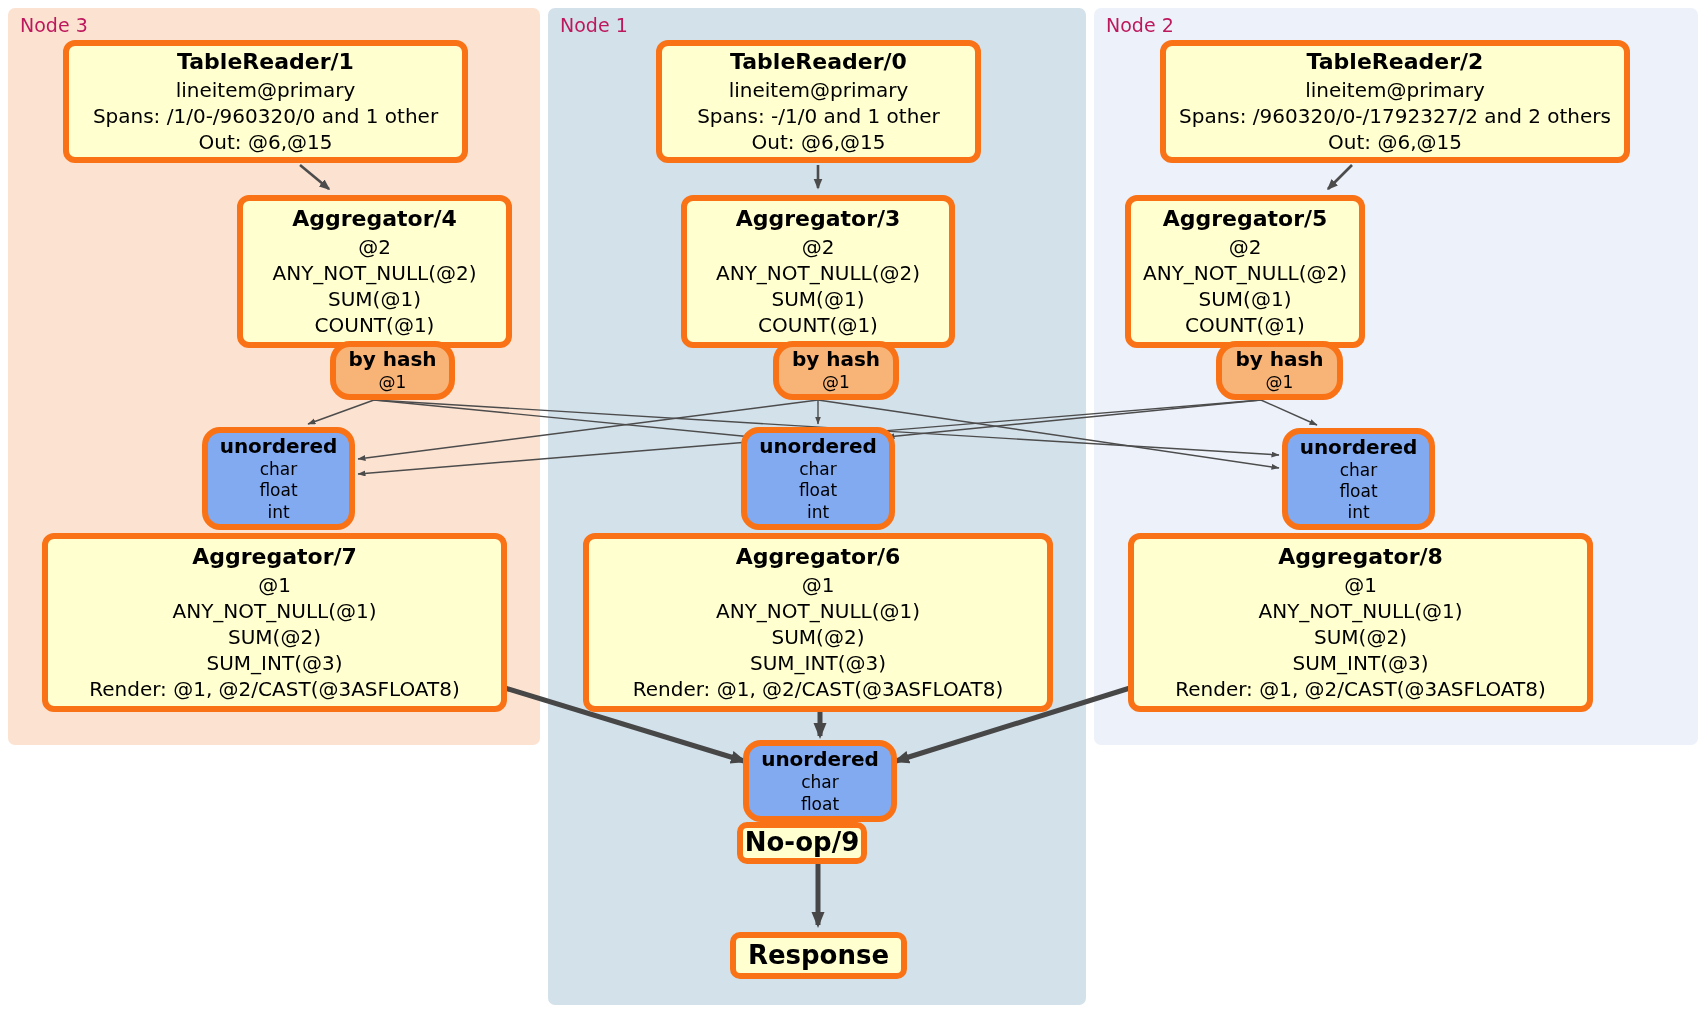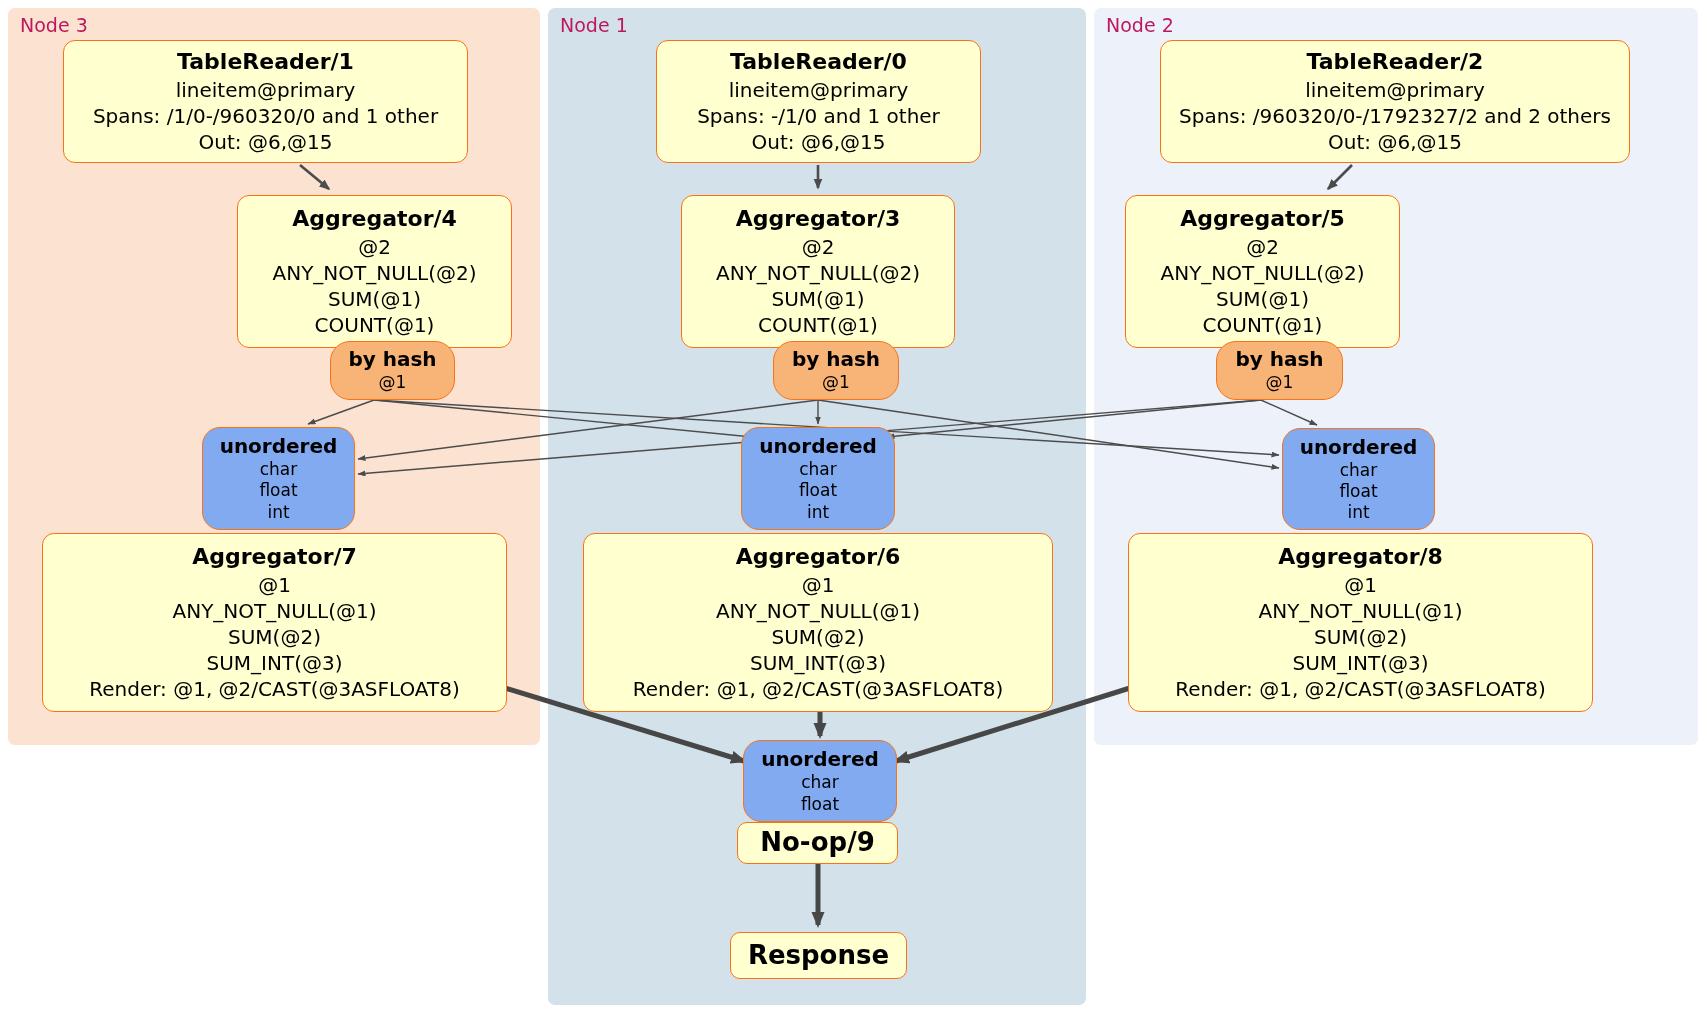--- a/index.html
+++ b/index.html
@@ -8,21 +8,21 @@
     font-family:"DejaVu Sans","Liberation Sans",sans-serif; color:#000;
     overflow:hidden;
   }
   .panel { position:absolute; border-radius:7px; }
   .panel-label { position:absolute; top:6px; left:12px; font-size:19px; color:#be185d; }
   #panel-node3 { left:8px;   top:8px; width:532px; height:737px; background:#fce2d1; }
   #panel-node1 { left:548px; top:8px; width:538px; height:997px; background:#d3e1eb; }
   #panel-node2 { left:1094px;top:8px; width:604px; height:737px; background:#ecf1fa; }
 
   .nbox {
-    position:absolute; background:#ffffd0; border:1px solid #f97316; border-radius:12px;
+    position:absolute; background:#ffffd0; border:6px solid #f97316; border-radius:12px;
     display:flex; flex-direction:column; justify-content:center; align-items:center;
     text-align:center; line-height:1.3; box-sizing:border-box; z-index:3;
   }
   .nt { font-weight:bold; font-size:22px; white-space:nowrap; }
   .nl { font-size:20px; white-space:nowrap; }
 
   .chip-hash {
     background:#f8b377; border-radius:20px; z-index:4;margin-left:18px;
   }
   .chip-un {
@@ -33,32 +33,32 @@
 
   .endcap { border-radius:10px; }
   .endcap .nt { font-size:26px; }
 
   
   #tr1  { left:63px;   top:40px;  width:405px; height:123px; }
   #tr0  { left:656px;  top:40px;  width:325px; height:123px; }
   #tr2  { left:1160px; top:40px;  width:470px; height:123px; }
   #agg4 { left:237px;  top:195px; width:275px; height:153px;align-items:center; }
   #agg3 { left:681px;  top:195px; width:274px; height:153px; }
-  #agg5 { left:1125px; top:195px; width:275px; height:153px; }
+  #agg5 { left:1125px; top:195px; width:240px; height:153px; }
   #hashL{ left:312px;  top:341px; width:125px; height:59px; }
   #hashC{ left:755px;  top:341px; width:126px; height:59px; }
   #hashR{ left:1198px; top:341px; width:127px; height:59px; }
   #unL  { left:202px;  top:427px; width:153px; height:103px; }
   #unC  { left:741px;  top:427px; width:154px; height:103px; }
   #unR  { left:1282px; top:428px; width:153px; height:102px; }
   #agg7 { left:42px;   top:533px; width:465px; height:179px; }
   #agg6 { left:583px;  top:533px; width:470px; height:179px; }
   #agg8 { left:1128px; top:533px; width:465px; height:179px; }
   #unF  { left:743px;  top:740px; width:154px; height:82px; }
-  #noop { left:737px;  top:822px; width:161px; height:42px; }
+  #noop { left:737px;  top:822px; width:130px; height:42px; }
   #resp { left:730px;  top:932px; width:177px; height:47px; }
 
   #edges { position:absolute; left:0; top:0; z-index:2; pointer-events:none; }
   .e-thin { stroke:#4c4c4c; stroke-width:1.4; fill:none; }
   .e-med  { stroke:#4c4c4c; stroke-width:2.6; fill:none; }
   .e-big  { stroke:#474747; stroke-width:5;   fill:none; }
 </style>
 </head>
 <body>
 

